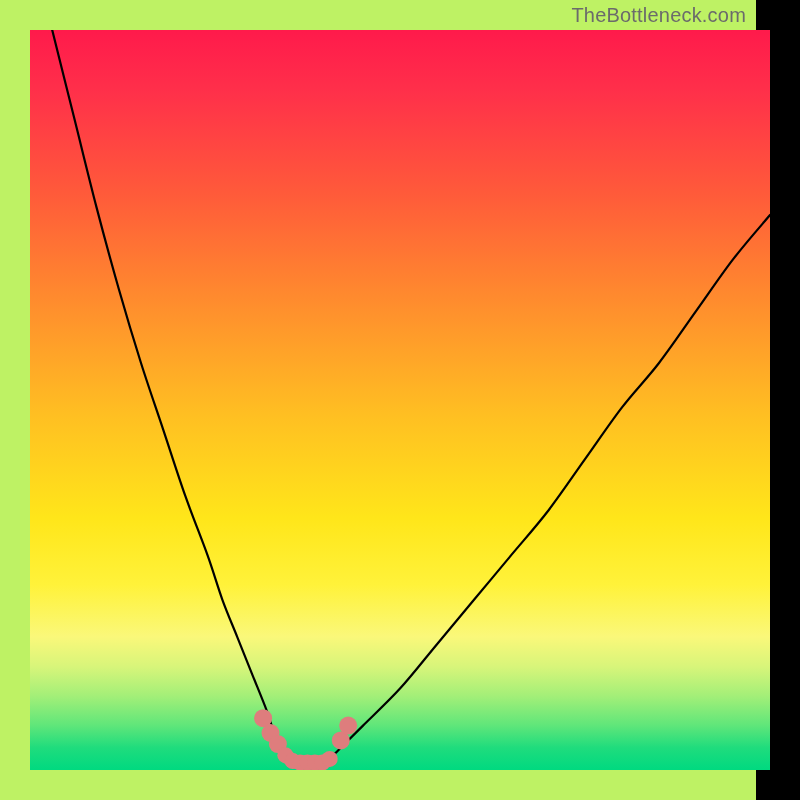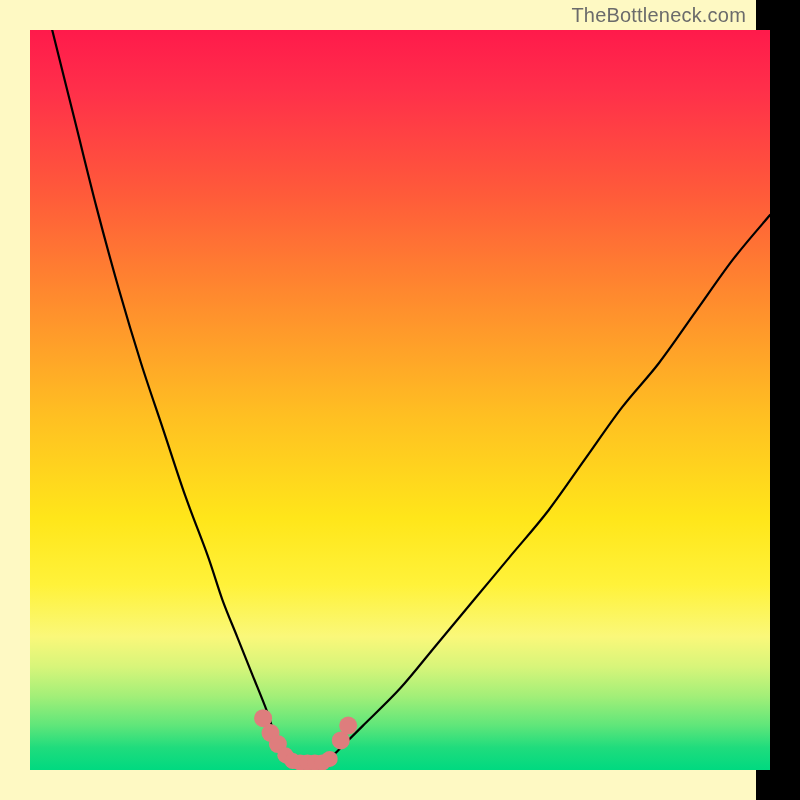--- a/index.html
+++ b/index.html
@@ -9,21 +9,21 @@
     height: 800px;
     background: #000;
     overflow: hidden;
   }
   .frame {
     position: absolute;
     left: 0;
     top: 0;
     width: 756px;
     height: 800px;
-    background: #fef9c3;
+    background: #bef264;
   }
   .plot {
     position: absolute;
     left: 30px;
     top: 30px;
     width: 740px;
     height: 740px;
     background: linear-gradient(to bottom,
       #ff1a4b 0%,
       #ff2f4a 8%,

